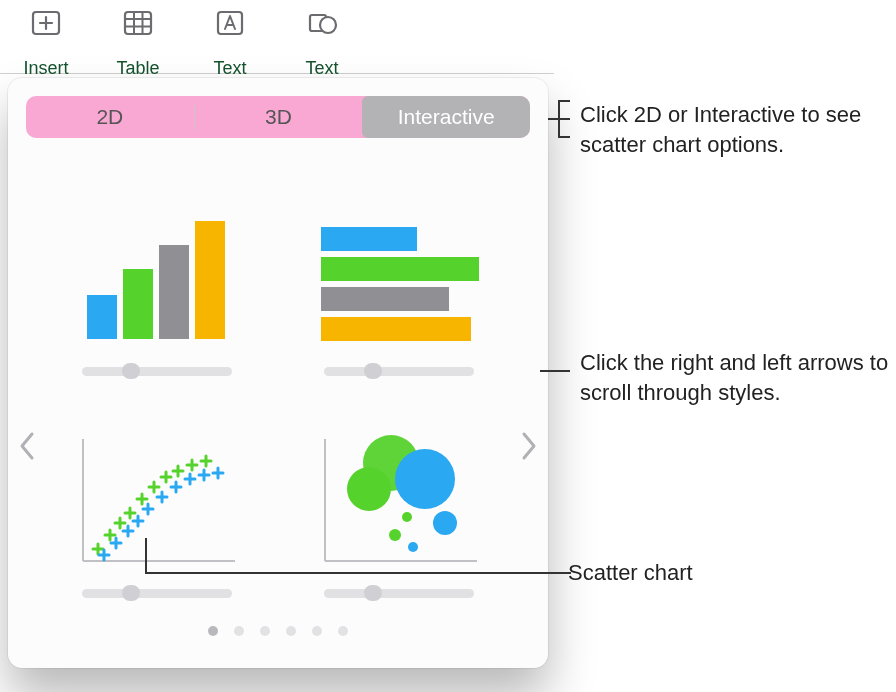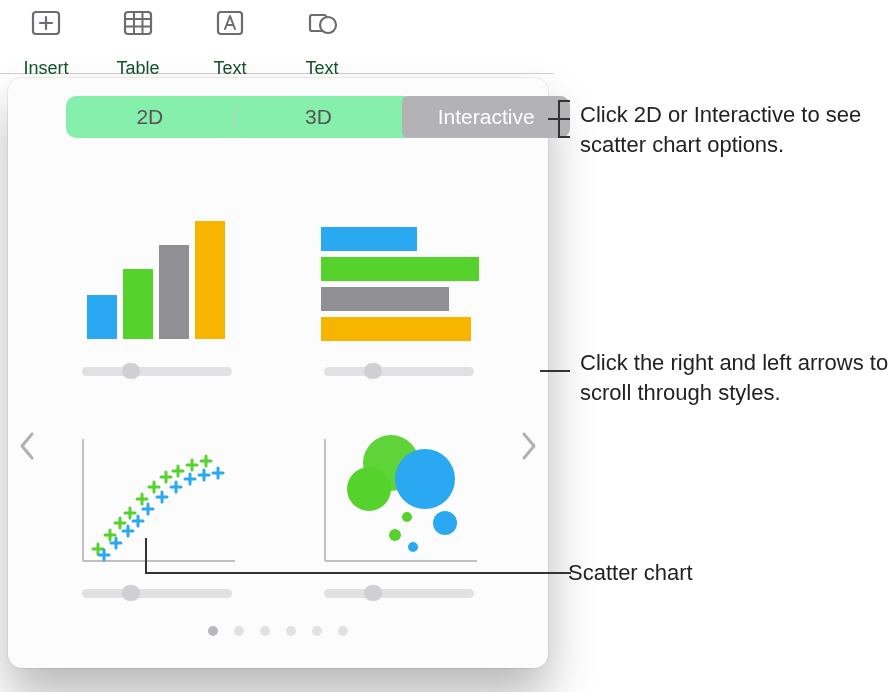--- a/index.html
+++ b/index.html
@@ -49,26 +49,25 @@
       left: 8px;
       width: 540px;
       height: 590px;
       background: #fcfcfc;
       border-radius: 14px;
       box-shadow: 0 28px 48px rgba(0,0,0,0.28), 0 0 0 1px rgba(0,0,0,0.06);
       padding: 18px 18px 22px 18px;
     }
     .seg-control {
       display: flex;
-      background: #86efac;
+      background: #f9a8d4;
       border-radius: 10px;
       height: 42px;
       width: 100%;
       overflow: hidden;
-      margin-left: 40px;
     }
     .seg-item {
       flex: 1;
       display: flex;
       align-items: center;
       justify-content: center;
       font-size: 21px;
       color: #555;
       border-radius: 10px;
     }

